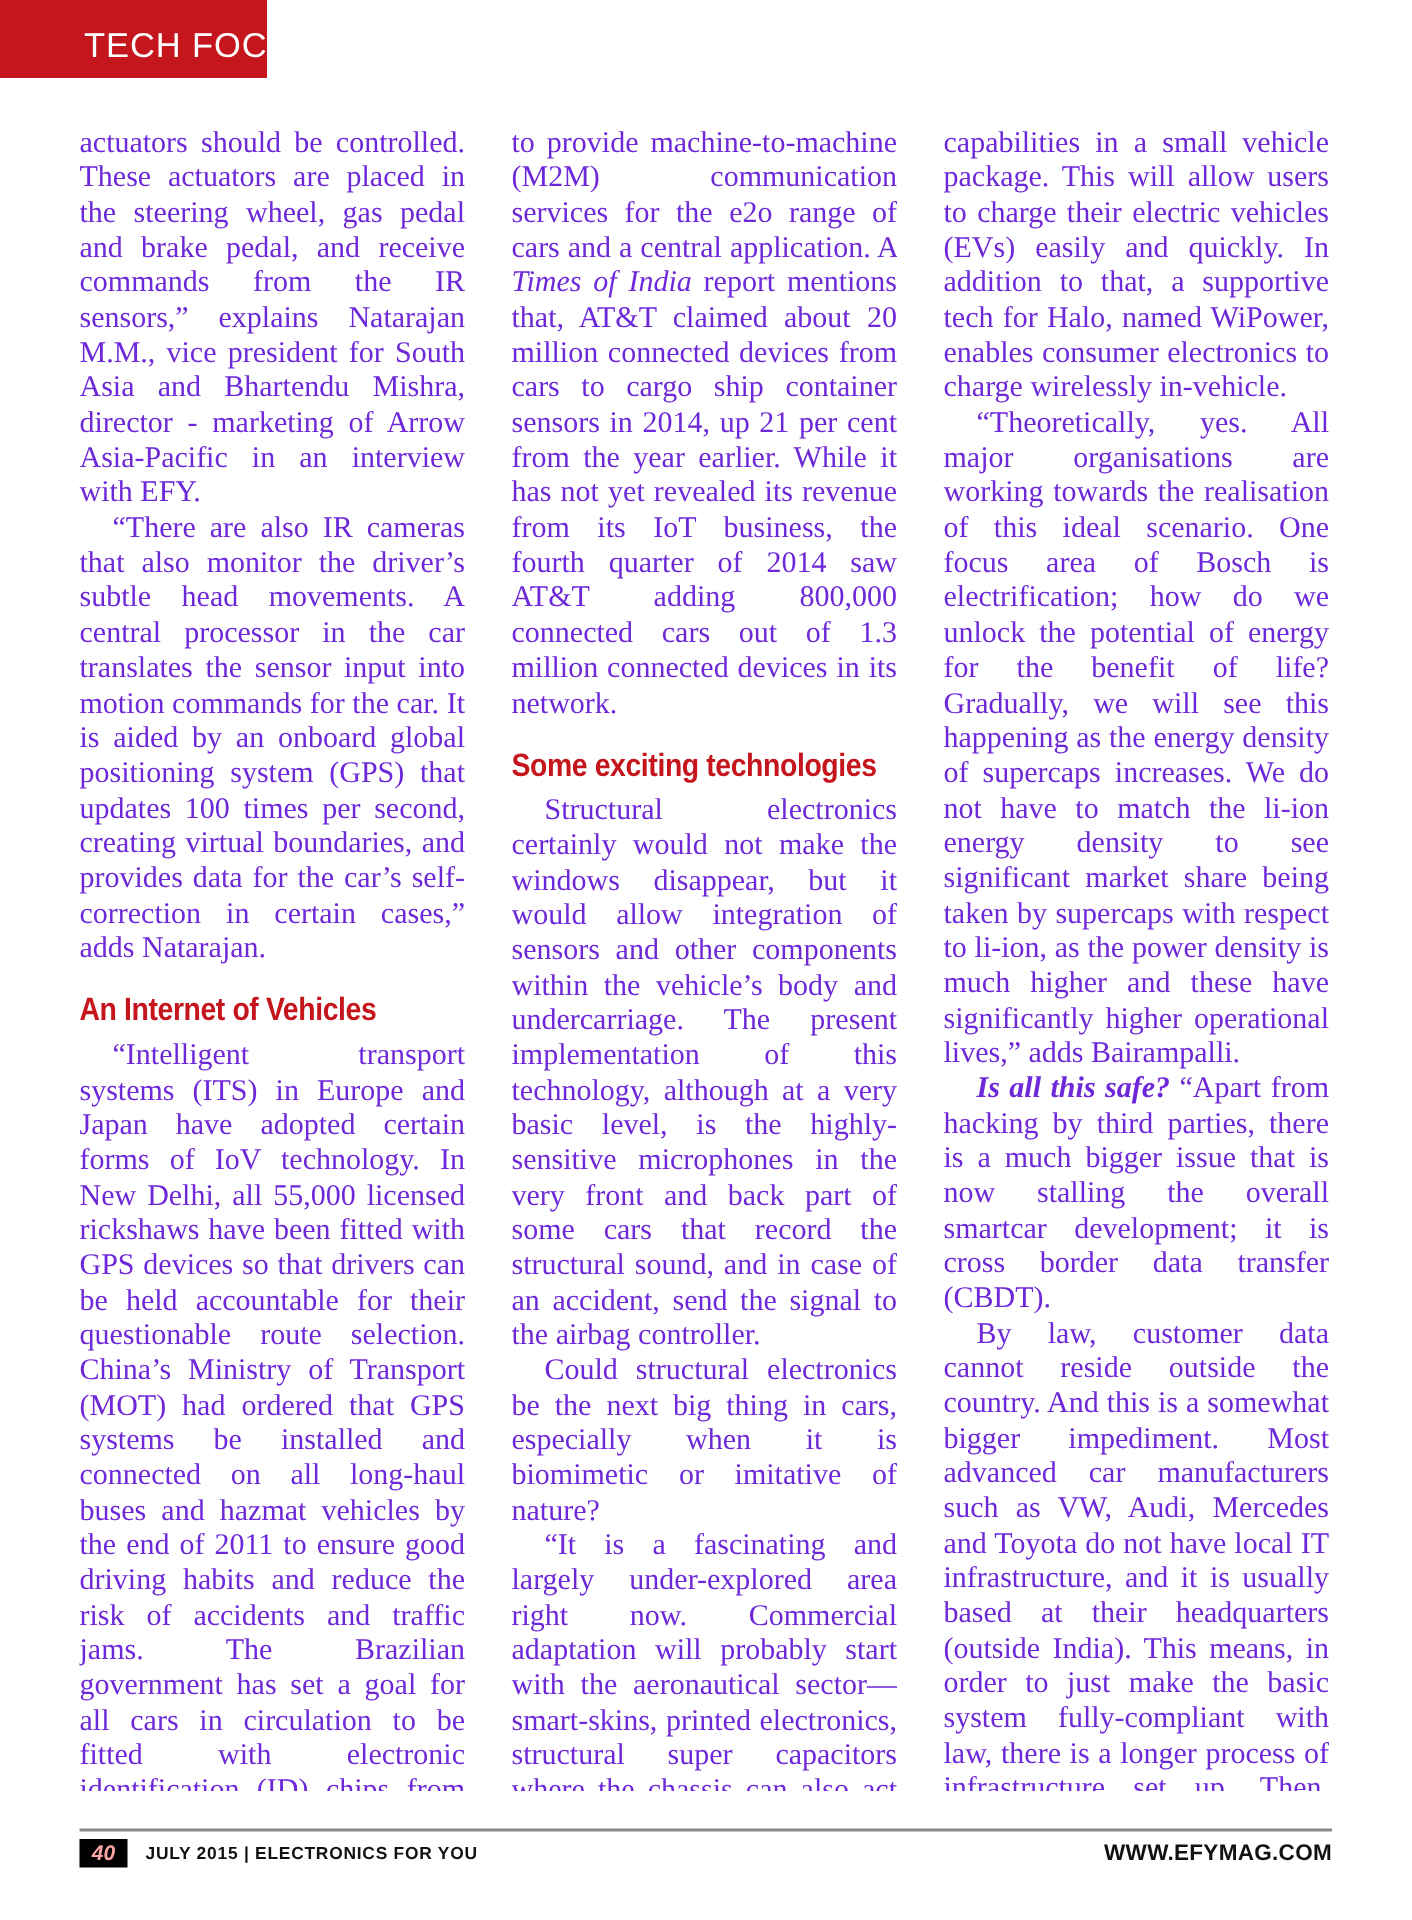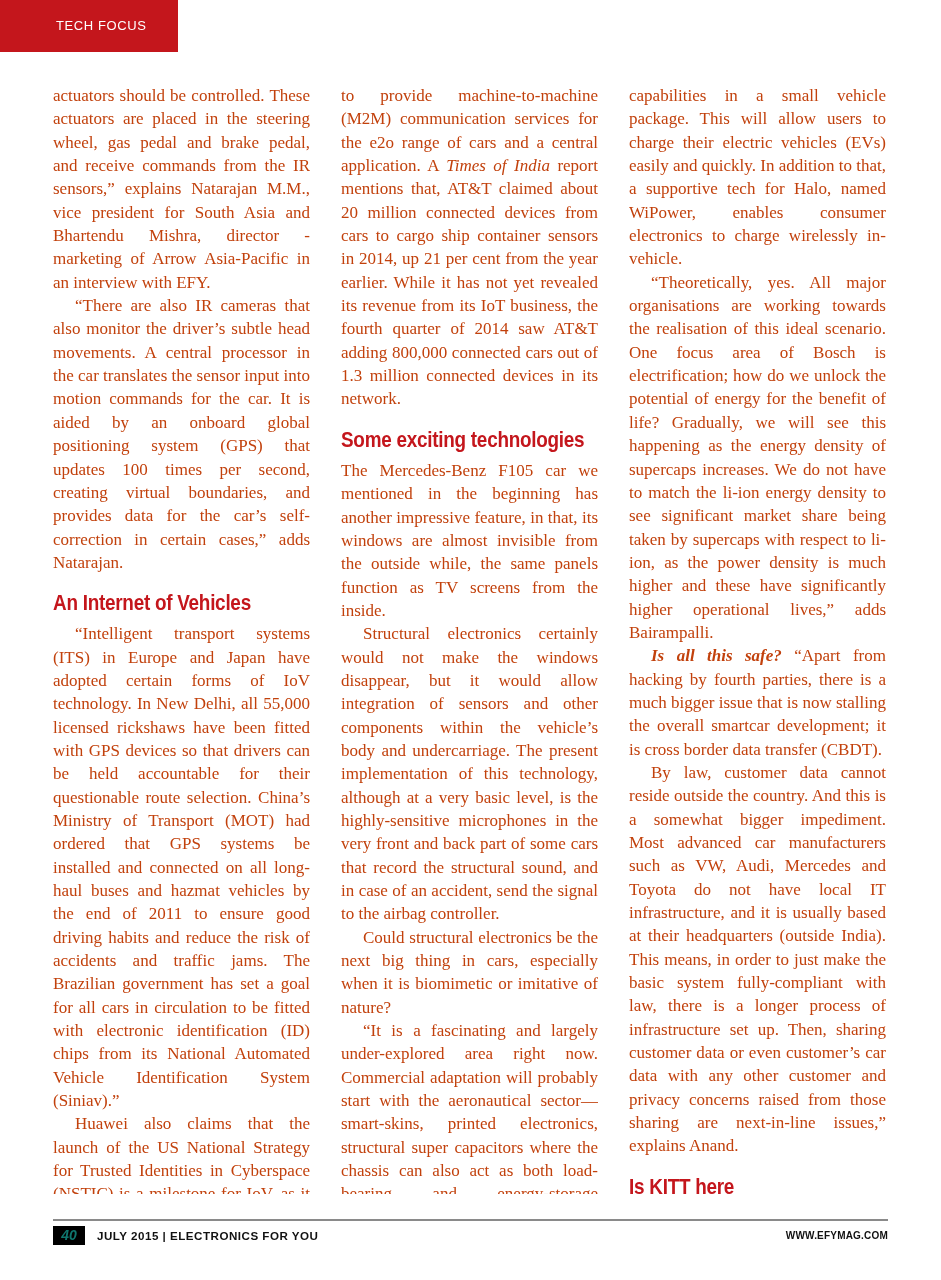--- a/index.html
+++ b/index.html
@@ -24,21 +24,21 @@
     width: 178px;
     height: 52px;
     background: #c4161c;
   }
   .tech-banner-label {
     position: absolute;
     left: 56px;
     top: 19px;
     color: #ffffff;
     font-family: "Liberation Sans", "DejaVu Sans", sans-serif;
-    font-size: 13px;
+    font-size: 23px;
     letter-spacing: 0.6px;
     font-weight: 400;
     line-height: 1;
     white-space: nowrap;
   }
 
   
   .columns {
     position: absolute;
     left: 53px;
@@ -54,23 +54,23 @@
     flex: 0 0 257px;
     height: 100%;
     overflow: hidden;
   }
 
   
   .col p {
     margin: 0;
     text-align: justify;
     text-justify: inter-word;
-    font-size: 17px;
+    font-size: 20px;
     line-height: 23.35px;
-    color: #c2410c;
+    color: #6d28d9;
     hyphens: none;
   }
   .col p.indent {
     text-indent: 22px;
   }
   .col p:last-child {
     text-align: justify;
   }
   em { font-style: italic; }
   .bi {
@@ -109,21 +109,21 @@
     width: 835px;
     height: 24px;
   }
   .page-num-box {
     position: absolute;
     left: 0;
     top: 0;
     width: 32px;
     height: 19px;
     background: #000000;
-    color: #0f766e;
+    color: #fca5a5;
     font-family: "Liberation Sans", "DejaVu Sans", sans-serif;
     font-weight: bold;
     font-size: 14px;
     line-height: 19px;
     text-align: center;
     font-style: italic;
   }
   .footer-left-text {
     position: absolute;
     left: 44px;
@@ -135,21 +135,21 @@
     letter-spacing: 0.5px;
     color: #111111;
     white-space: nowrap;
   }
   .footer-right-text {
     position: absolute;
     right: 0;
     top: 2px;
     font-family: "Liberation Sans", "DejaVu Sans", sans-serif;
     font-weight: bold;
-    font-size: 10px;
+    font-size: 15px;
     line-height: 16px;
     letter-spacing: 0.2px;
     color: #111111;
     white-space: nowrap;
   }
 </style>
 </head>
 <body>
 
 <div class="page">
@@ -162,29 +162,28 @@
     <div class="col" id="col-1">
         <p>actuators should be controlled. These actuators are placed in the steering wheel, gas pedal and brake pedal, and receive commands from the IR sensors,” explains Natarajan M.M., vice president for South Asia and Bhartendu Mishra, director - marketing of Arrow Asia-Pacific in an interview with EFY.</p>
         <p class="indent">“There are also IR cameras that also monitor the driver’s subtle head movements. A central processor in the car translates the sensor input into motion commands for the car. It is aided by an onboard global positioning system (GPS) that updates 100 times per second, creating virtual boundaries, and provides data for the car’s self-correction in certain cases,” adds Natarajan.</p>
         <h2 class="sec">An Internet of Vehicles</h2>
         <p class="indent">“Intelligent transport systems (ITS) in Europe and Japan have adopted certain forms of IoV technology. In New Delhi, all 55,000 licensed rickshaws have been fitted with GPS devices so that drivers can be held accountable for their questionable route selection. China’s Ministry of Transport (MOT) had ordered that GPS systems be installed and connected on all long-haul buses and hazmat vehicles by the end of 2011 to ensure good driving habits and reduce the risk of accidents and traffic jams. The Brazilian government has set a goal for all cars in circulation to be fitted with electronic identification (ID) chips from its National Automated Vehicle Identification System (Siniav).”</p>
         <p class="indent">Huawei also claims that the launch of the US National Strategy for Trusted Identities in Cyberspace (NSTIC) is a milestone for IoV, as it requires that security chips be embedded in all online devices, including those in vehicles.</p>
       </div>
     <div class="col" id="col-2">
         <p><span>to provide machine-to-machine (M2M) communication services for the e2o range of cars and a central application. A </span><em>Times of India</em><span> report mentions that, AT&amp;T claimed about 20 million connected devices from cars to cargo ship container sensors in 2014, up 21 per cent from the year earlier. While it has not yet revealed its revenue from its IoT business, the fourth quarter of 2014 saw AT&amp;T adding 800,000 connected cars out of 1.3 million connected devices in its network.</span></p>
         <h2 class="sec">Some exciting technologies</h2>
-        <p>The Mercedes-Benz F105 car we mentioned in the beginning has another impressive feature, in that, its windows are almost invisible from the outside while, the same panels function as TV screens from the inside.</p>
         <p class="indent">Structural electronics certainly would not make the windows disappear, but it would allow integration of sensors and other components within the vehicle’s body and undercarriage. The present implementation of this technology, although at a very basic level, is the highly-sensitive microphones in the very front and back part of some cars that record the structural sound, and in case of an accident, send the signal to the airbag controller.</p>
         <p class="indent">Could structural electronics be the next big thing in cars, especially when it is biomimetic or imitative of nature?</p>
         <p class="indent">“It is a fascinating and largely under-explored area right now. Commercial adaptation will probably start with the aeronautical sector—smart-skins, printed electronics, structural super capacitors where the chassis can also act as both load-bearing and energy-storage structure,” explains Sandeep Bairampalli, expert on robotics, Robert Bosch Engineering and Business Solutions.</p>
       </div>
     <div class="col" id="col-3">
         <p>capabilities in a small vehicle package. This will allow users to charge their electric vehicles (EVs) easily and quickly. In addition to that, a supportive tech for Halo, named WiPower, enables consumer electronics to charge wirelessly in-vehicle.</p>
         <p class="indent">“Theoretically, yes. All major organisations are working towards the realisation of this ideal scenario. One focus area of Bosch is electrification; how do we unlock the potential of energy for the benefit of life? Gradually, we will see this happening as the energy density of supercaps increases. We do not have to match the li-ion energy density to see significant market share being taken by supercaps with respect to li-ion, as the power density is much higher and these have significantly higher operational lives,” adds Bairampalli.</p>
-        <p class="indent"><span class="bi">Is all this safe?</span><span> “Apart from hacking by fourth parties, there is a much bigger issue that is now stalling the overall smartcar development; it is cross border data transfer (CBDT).</span></p>
+        <p class="indent"><span class="bi">Is all this safe?</span><span> “Apart from hacking by third parties, there is a much bigger issue that is now stalling the overall smartcar development; it is cross border data transfer (CBDT).</span></p>
         <p class="indent">By law, customer data cannot reside outside the country. And this is a somewhat bigger impediment. Most advanced car manufacturers such as VW, Audi, Mercedes and Toyota do not have local IT infrastructure, and it is usually based at their headquarters (outside India). This means, in order to just make the basic system fully-compliant with law, there is a longer process of infrastructure set up. Then, sharing customer data or even customer’s car data with any other customer and privacy concerns raised from those sharing are next-in-line issues,” explains Anand.</p>
         <h2 class="sec">Is KITT here</h2>
       </div>
   </div>
 
   <div class="footer-rule"></div>
 
   <div class="footer">
     <div class="page-num-box">40</div>
     <div class="footer-left-text">JULY 2015 | ELECTRONICS FOR YOU</div>

